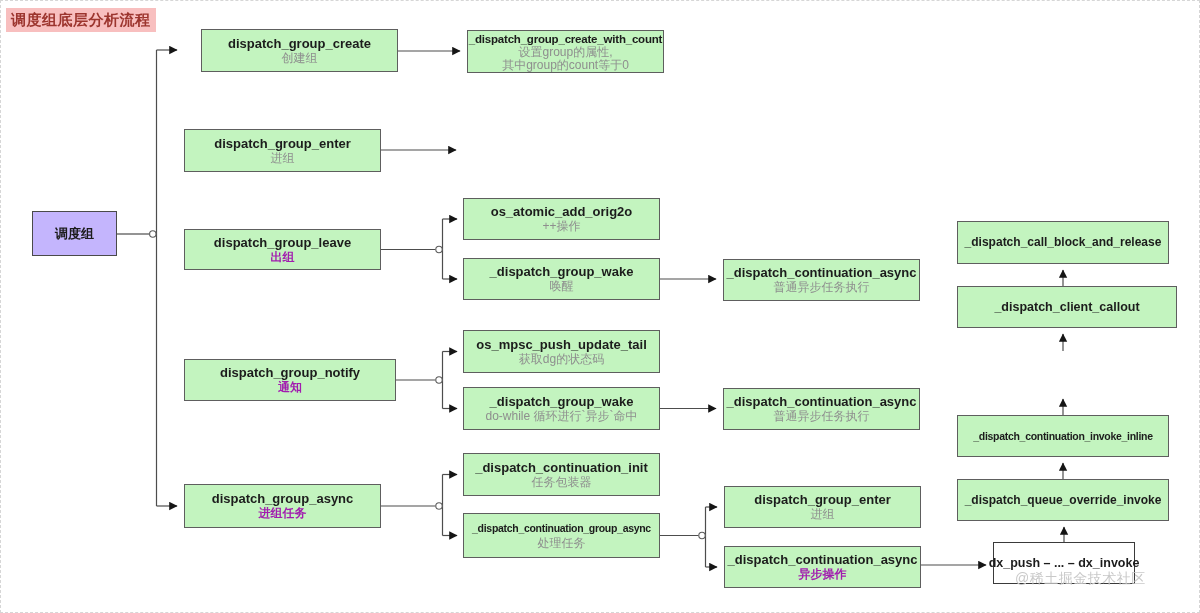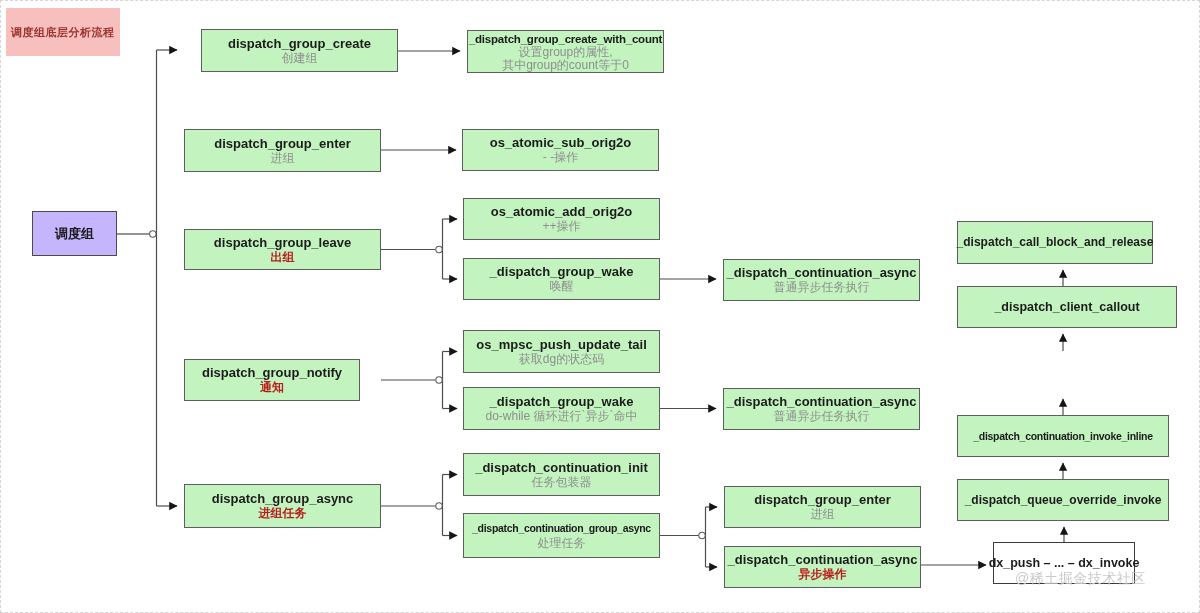--- a/index.html
+++ b/index.html
@@ -12,28 +12,28 @@
   .node{
     position:absolute;z-index:1;box-sizing:border-box;
     background:#c3f4bf;border:1px solid #5e5e5e;
     display:flex;flex-direction:column;justify-content:center;align-items:center;
     text-align:center;
   }
   .node.root{background:#c4b5fd;border-color:#4a4a4a;}
   .node.plain{background:#ffffff;border-color:#3a3a3a;}
   .nt{font-size:13px;font-weight:600;color:#1c1c1c;line-height:15px;white-space:nowrap;}
   .ns{font-size:12px;color:#8e8e8e;line-height:15px;white-space:nowrap;}
-  .ns.dark{color:#b91c1c;font-weight:600;}
+  .ns.dark{color:#a21caf;font-weight:600;}
   .tight .nt{font-size:10.5px;letter-spacing:-0.3px;}
   .multi .nt{line-height:14px;font-size:11.5px;letter-spacing:-0.2px;}
   .multi .ns{line-height:13px;font-size:12px;}
   .title-badge{
     position:absolute;left:5px;top:7px;z-index:3;
-    background:#f8bfbf;color:#9c352e;font-size:11px;font-weight:bold;
-    padding:17px 5px;line-height:14px;letter-spacing:0.5px;
+    background:#f8bfbf;color:#9c352e;font-size:15px;font-weight:bold;
+    padding:5px 5px;line-height:14px;letter-spacing:0.5px;
   }
   .watermark{
     position:absolute;left:1014px;top:569px;z-index:6;
     font-size:14px;color:#c9c9c9;letter-spacing:0.5px;
   }
 </style>
 </head>
 <body>
 
 <div class="canvas">
@@ -110,24 +110,20 @@
     <div class="nt">_dispatch_group_create_with_count</div>
     <div class="ns">设置group的属性,</div>
     <div class="ns">其中group的count等于0</div>
   </div>
 
   <div class="node" style="left:183px;top:128px;width:197px;height:43px">
     <div class="nt">dispatch_group_enter</div>
     <div class="ns">进组</div>
   </div>
 
-  <div class="node" style="left:461px;top:128px;width:197px;height:42px">
-    <div class="nt">os_atomic_sub_orig2o</div>
-    <div class="ns">- -操作</div>
-  </div>
 
   <div class="node" style="left:183px;top:228px;width:197px;height:41px">
     <div class="nt">dispatch_group_leave</div>
     <div class="ns dark">出组</div>
   </div>
 
   <div class="node" style="left:462px;top:197px;width:197px;height:42px">
     <div class="nt">os_atomic_add_orig2o</div>
     <div class="ns">++操作</div>
   </div>
@@ -135,21 +131,21 @@
   <div class="node" style="left:462px;top:257px;width:197px;height:42px">
     <div class="nt">_dispatch_group_wake</div>
     <div class="ns">唤醒</div>
   </div>
 
   <div class="node" style="left:722px;top:258px;width:197px;height:42px">
     <div class="nt">_dispatch_continuation_async</div>
     <div class="ns">普通异步任务执行</div>
   </div>
 
-  <div class="node" style="left:183px;top:358px;width:176px;height:42px">
+  <div class="node" style="left:183px;top:358px;width:212px;height:42px">
     <div class="nt">dispatch_group_notify</div>
     <div class="ns dark">通知</div>
   </div>
 
   <div class="node" style="left:462px;top:329px;width:197px;height:43px">
     <div class="nt">os_mpsc_push_update_tail</div>
     <div class="ns">获取dg的状态码</div>
   </div>
 
   <div class="node" style="left:462px;top:386px;width:197px;height:43px">
@@ -197,19 +193,19 @@
 
   <div class="node tight" style="left:956px;top:414px;width:212px;height:42px">
     <div class="nt">_dispatch_continuation_invoke_inline</div>
   </div>
 
 
   <div class="node" style="left:956px;top:285px;width:220px;height:42px">
     <div class="nt" style="font-size:12.5px">_dispatch_client_callout</div>
   </div>
 
-  <div class="node" style="left:956px;top:220px;width:196px;height:43px">
+  <div class="node" style="left:956px;top:220px;width:212px;height:43px">
     <div class="nt" style="font-size:12px">_dispatch_call_block_and_release</div>
   </div>
 
   <div class="watermark">@稀土掘金技术社区</div>
 
 </div>
 
 </body></html>

